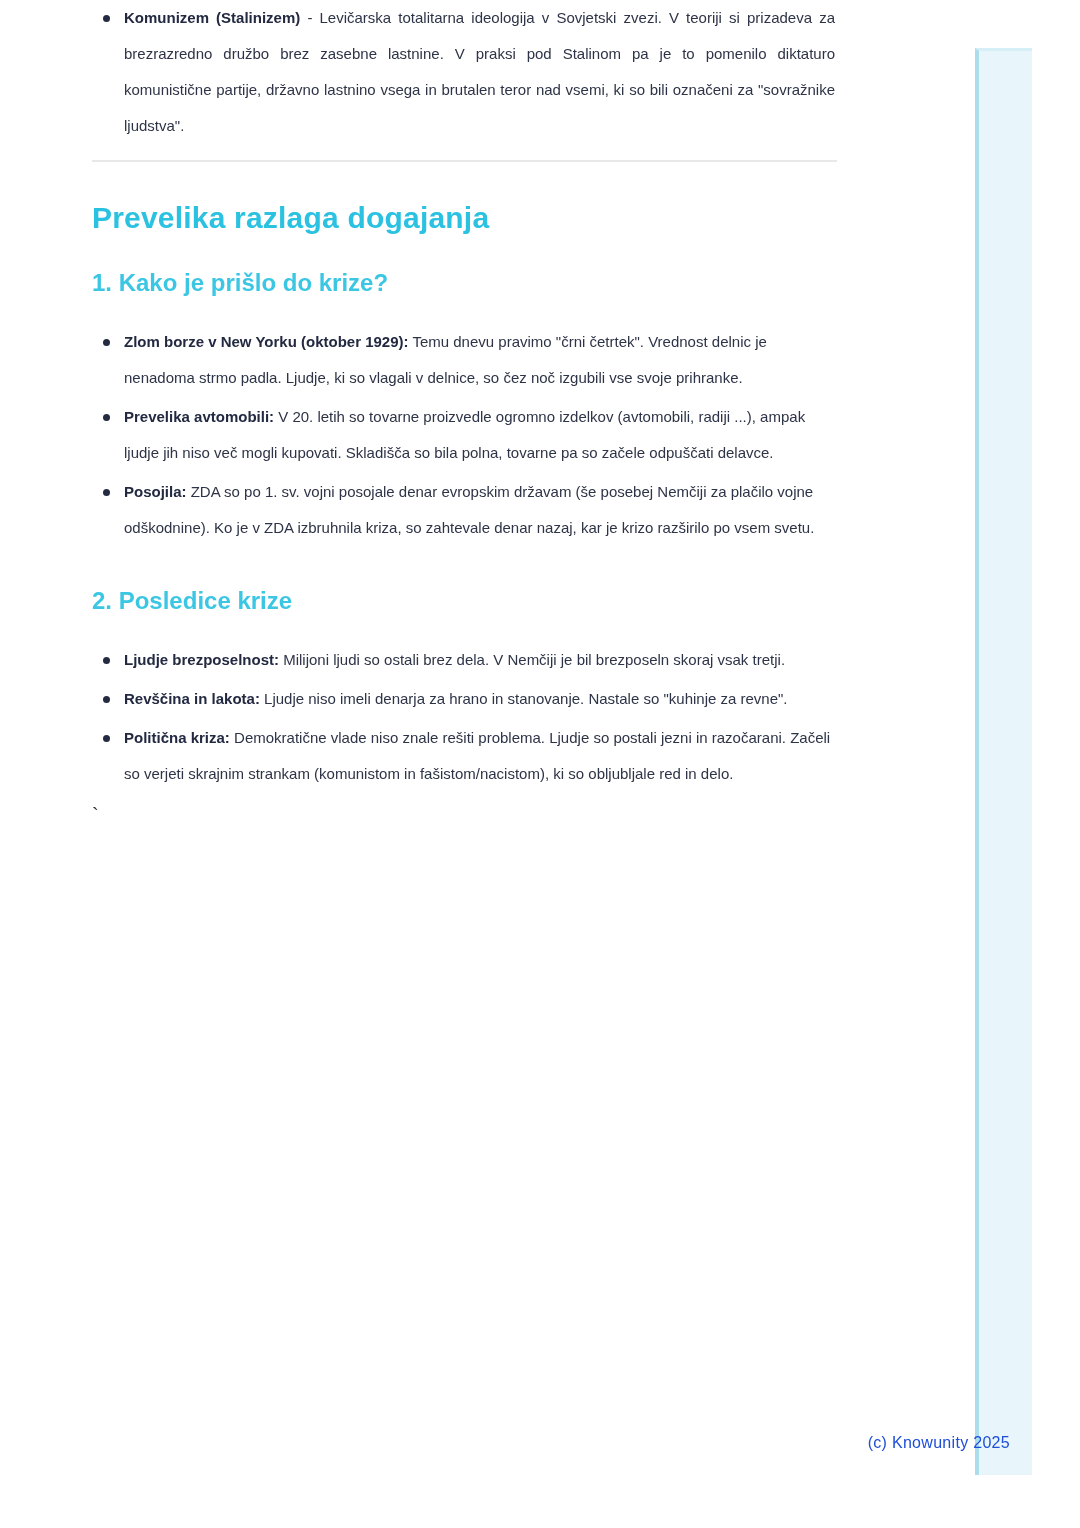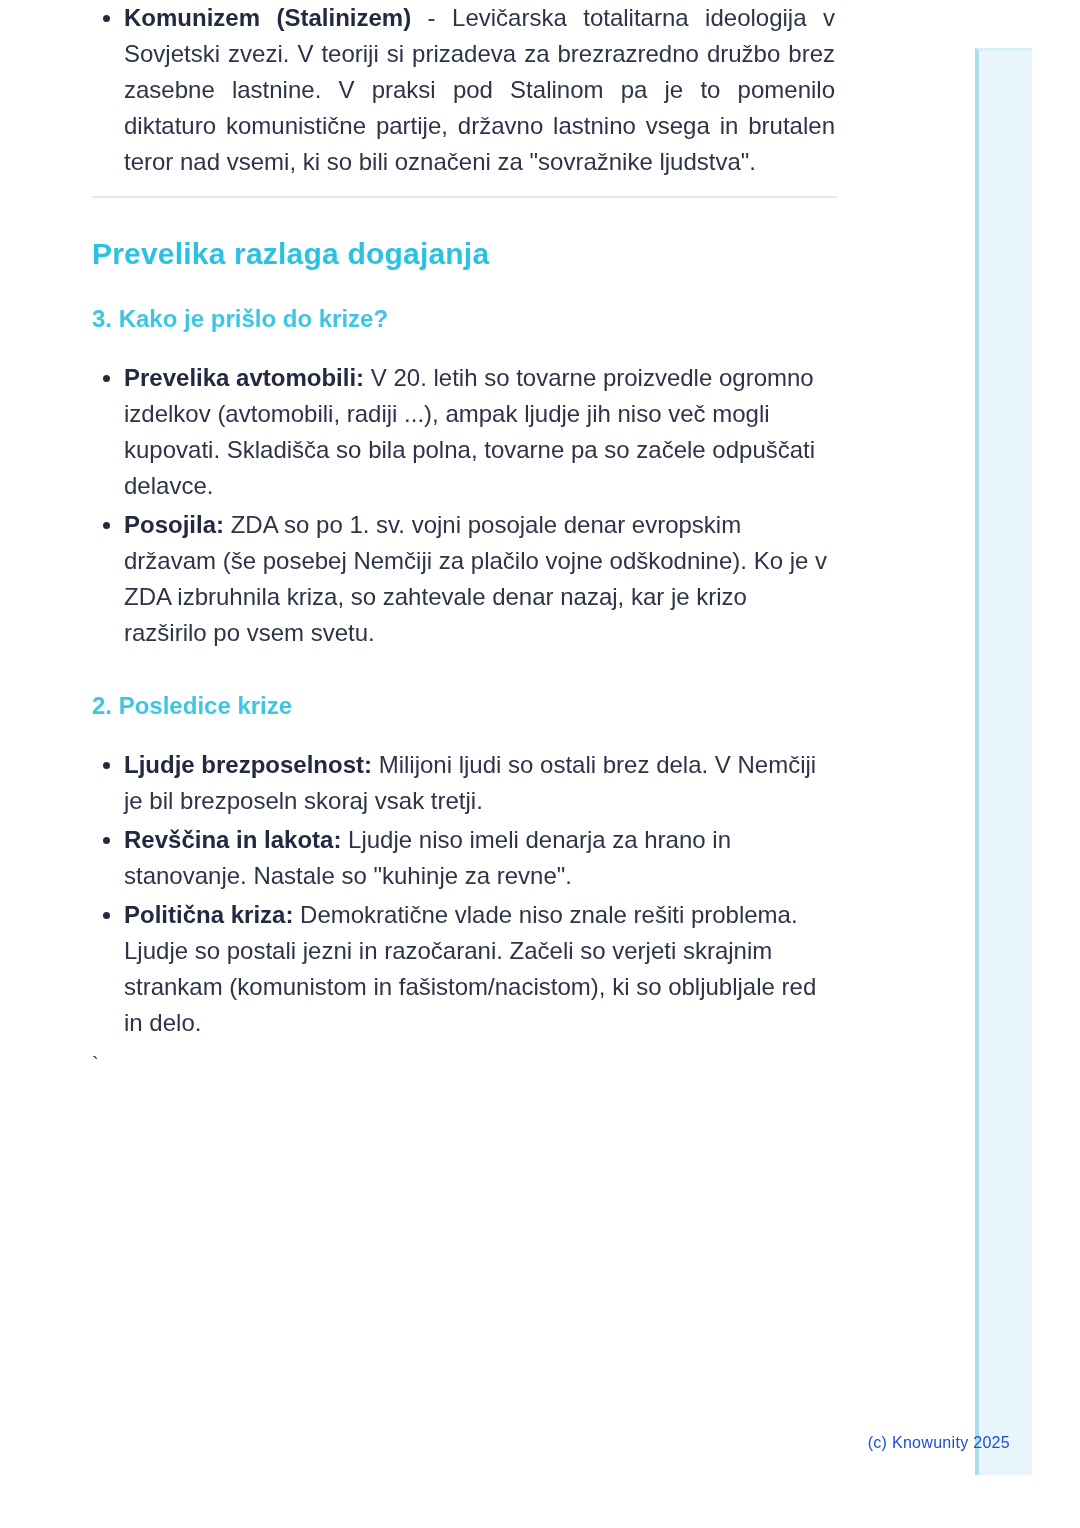--- a/index.html
+++ b/index.html
@@ -33,21 +33,21 @@
 
   ul.bullets {
     list-style: none;
     margin: 0;
     padding: 0;
   }
   ul.bullets li {
     position: relative;
     padding-left: 32px;
     margin: 0 2px 3px 0;
-    font-size: 24px;
+    font-size: 15px;
     line-height: 36px;
   }
   ul.bullets li::before {
     content: "";
     position: absolute;
     left: 11px;
     top: 15px;
     width: 7px;
     height: 7px;
     border-radius: 50%;
@@ -113,23 +113,26 @@
   <ul class="bullets intro-list">
     <li>
       <span class="lead">Komunizem (Stalinizem)</span><span> - Levičarska totalitarna ideologija v Sovjetski zvezi. V teoriji si prizadeva za brezrazredno družbo brez zasebne lastnine. V praksi pod Stalinom pa je to pomenilo diktaturo komunistične partije, državno lastnino vsega in brutalen teror nad vsemi, ki so bili označeni za "sovražnike ljudstva".</span>
     </li>
   </ul>
 
   <hr class="divider">
 
   <h2 class="main-heading">Prevelika razlaga dogajanja</h2>
 
-  <h3 class="sub-heading">3. Kako je prišlo do krize?</h3>
+  <h3 class="sub-heading">1. Kako je prišlo do krize?</h3>
 
   <ul class="bullets section-list">
+    <li>
+      <span class="lead">Zlom borze v New Yorku (oktober 1929):</span><span> Temu dnevu pravimo "črni četrtek". Vrednost delnic je nenadoma strmo padla. Ljudje, ki so vlagali v delnice, so čez noč izgubili vse svoje prihranke.</span>
+    </li>
     <li>
       <span class="lead">Prevelika avtomobili:</span><span> V 20. letih so tovarne proizvedle ogromno izdelkov (avtomobili, radiji ...), ampak ljudje jih niso več mogli kupovati. Skladišča so bila polna, tovarne pa so začele odpuščati delavce.</span>
     </li>
     <li>
       <span class="lead">Posojila:</span><span> ZDA so po 1. sv. vojni posojale denar evropskim državam (še posebej Nemčiji za plačilo vojne odškodnine). Ko je v ZDA izbruhnila kriza, so zahtevale denar nazaj, kar je krizo razširilo po vsem svetu.</span>
     </li>
   </ul>
 
   <h3 class="sub-heading second">2. Posledice krize</h3>
 

